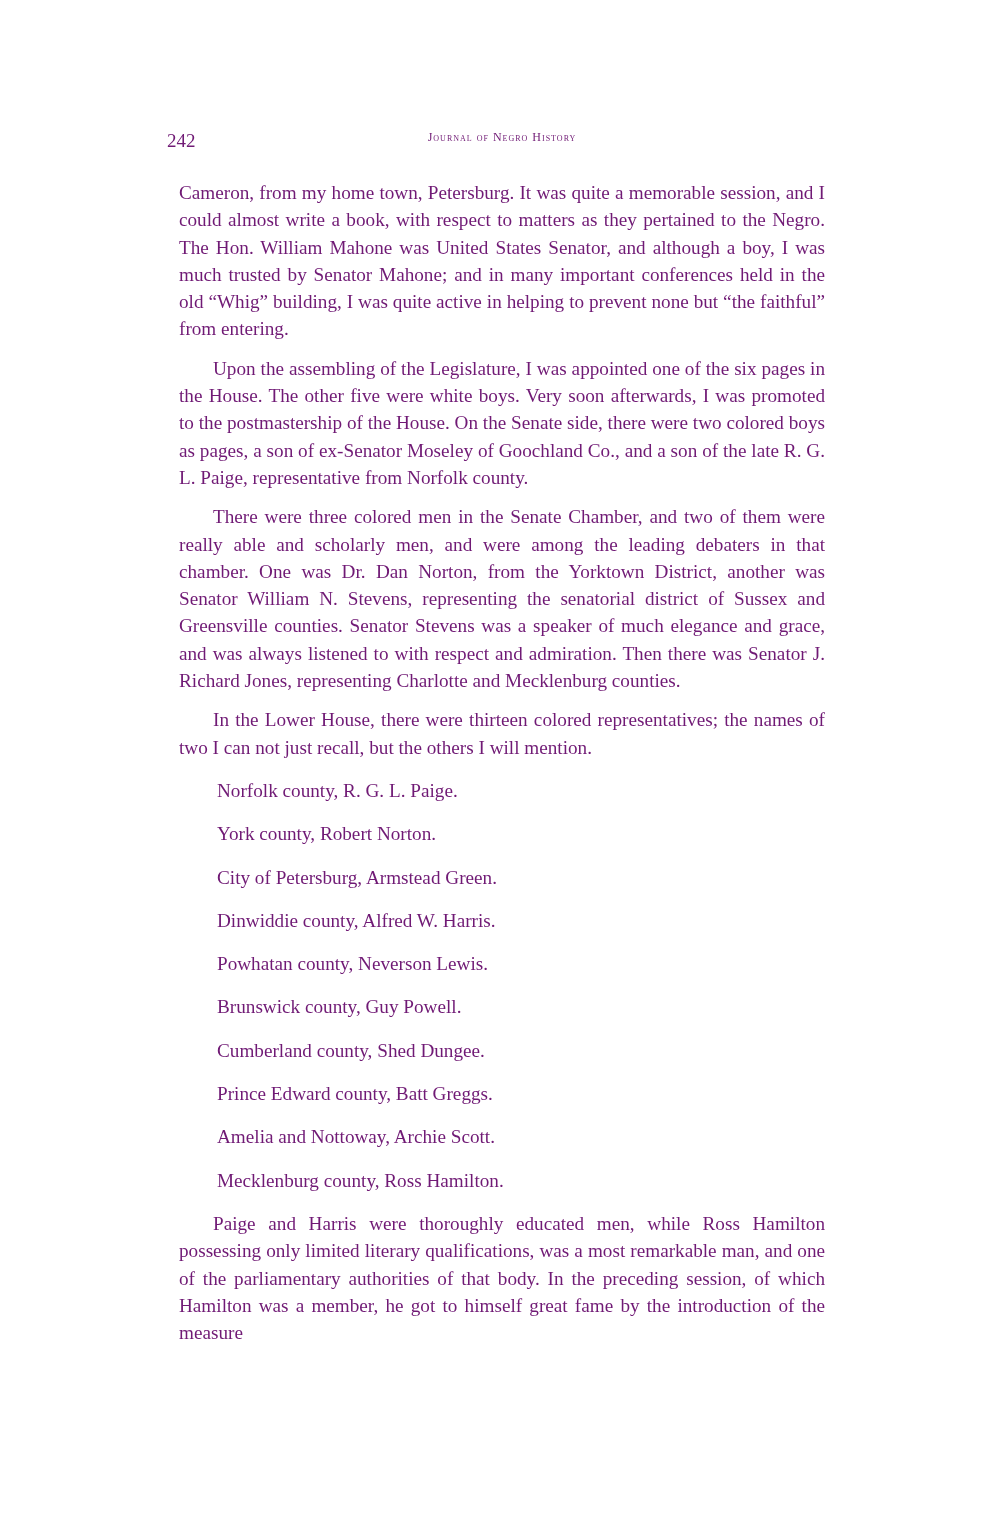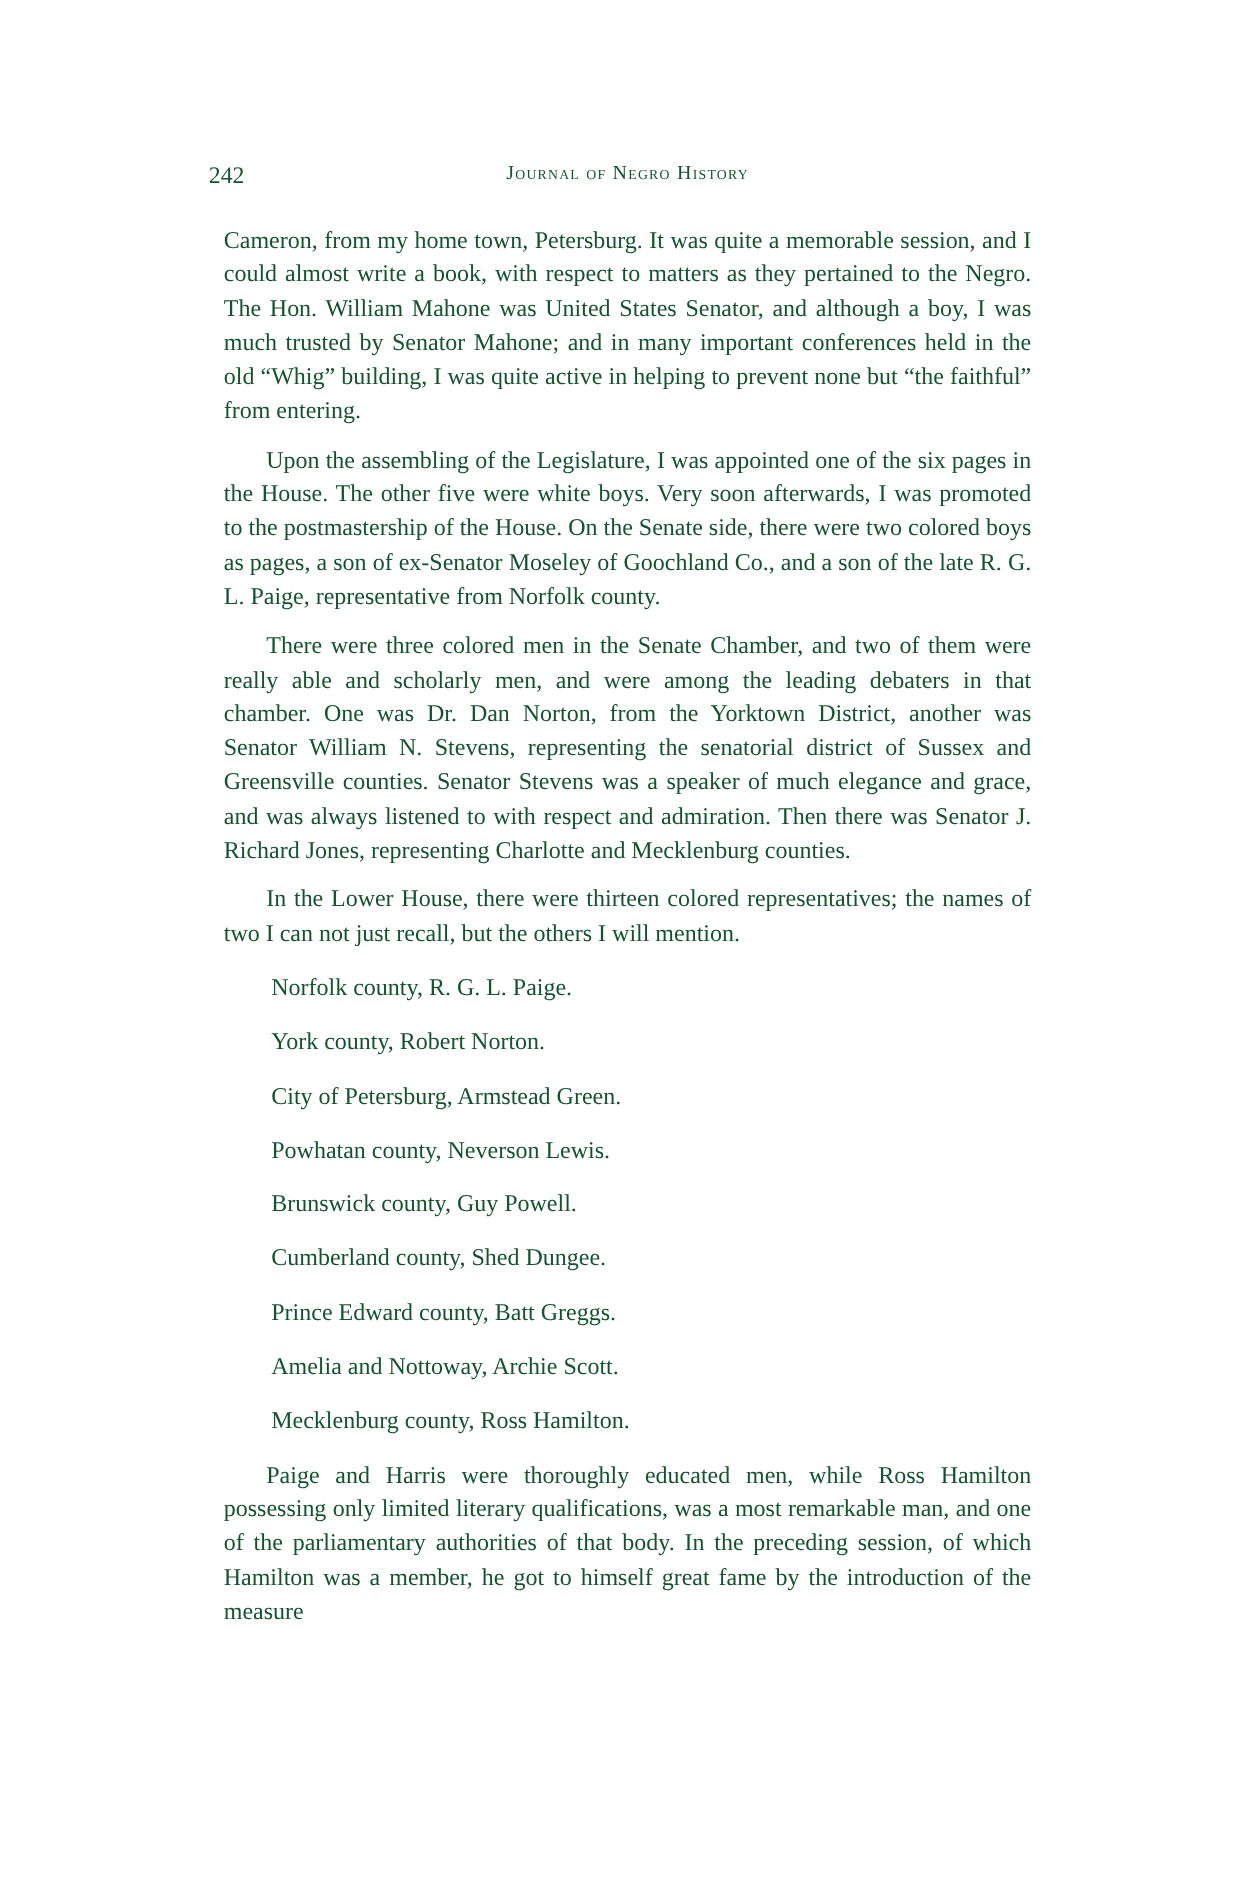--- a/index.html
+++ b/index.html
@@ -1,29 +1,29 @@
 <!DOCTYPE html>
 <html><head>
   <meta charset="utf-8">
   <style>
     html, body { margin: 0; padding: 0; background: #ffffff; }
     body { width: 1000px; height: 1520px; position: relative; overflow: hidden; }
     .page {
       position: absolute; left: 167px; top: 128px; width: 670px;
       font-family: "Liberation Serif", "DejaVu Serif", serif;
-      color: #14532d;
+      color: #701a75;
     }
     .running-head {
       position: relative; height: 30px;
       font-size: 19px;
     }
     .page-number { position: absolute; left: 0; top: 2px; }
     .journal-title {
       position: absolute; left: 0; right: 0; top: 2px; text-align: center;
-      font-variant: small-caps; letter-spacing: 1px; font-size: 16px;
+      font-variant: small-caps; letter-spacing: 1px; font-size: 12px;
     }
     .body-text { margin-top: 21px; font-size: 19.2px; line-height: 27.3px; }
     .para { margin: 12px; text-align: justify; text-indent: 34px; }
     .para.noindent { text-indent: 0; }
     .list-line { margin: 16px; padding-left: 34px; white-space: nowrap; }
   </style>
 </head>
 <body>
 
 <div class="page">
@@ -35,20 +35,21 @@
   <div class="body-text">
     <p class="para noindent">Cameron, from my home town, Petersburg.  It was quite a memorable session, and I could almost write a book, with respect to matters as they pertained to the Negro.  The Hon. William Mahone was United States Senator, and although a boy, I was much trusted by Senator Mahone; and in many important conferences held in the old “Whig” building, I was quite active in helping to prevent none but “the faithful” from entering.</p>
     <p class="para">Upon the assembling of the Legislature, I was appointed one of the six pages in the House.  The other five were white boys.  Very soon afterwards, I was promoted to the postmastership of the House.  On the Senate side, there were two colored boys as pages, a son of ex-Senator Moseley of Goochland Co., and a son of the late R. G. L. Paige, representative from Norfolk county.</p>
     <p class="para">There were three colored men in the Senate Chamber, and two of them were really able and scholarly men, and were among the leading debaters in that chamber.  One was Dr. Dan Norton, from the Yorktown District, another was Senator William N. Stevens, representing the senatorial district of Sussex and Greensville counties.  Senator Stevens was a speaker of much elegance and grace, and was always listened to with respect and admiration.  Then there was Senator J. Richard Jones, representing Charlotte and Mecklenburg counties.</p>
     <p class="para">In the Lower House, there were thirteen colored representatives; the names of two I can not just recall, but the others I will mention.</p>
 
     <div>
       <p class="list-line">Norfolk county, R. G. L. Paige.</p>
       <p class="list-line">York county, Robert Norton.</p>
       <p class="list-line">City of Petersburg, Armstead Green.</p>
+      <p class="list-line">Dinwiddie county, Alfred W. Harris.</p>
       <p class="list-line">Powhatan county, Neverson Lewis.</p>
       <p class="list-line">Brunswick county, Guy Powell.</p>
       <p class="list-line">Cumberland county, Shed Dungee.</p>
       <p class="list-line">Prince Edward county, Batt Greggs.</p>
       <p class="list-line">Amelia and Nottoway, Archie Scott.</p>
       <p class="list-line">Mecklenburg county, Ross Hamilton.</p>
     </div>
 
     <p class="para">Paige and Harris were thoroughly educated men, while Ross Hamilton possessing only limited literary qualifications, was a most remarkable man, and one of the parliamentary authorities of that body.  In the preceding session, of which Hamilton was a member, he got to himself great fame by the introduction of the measure</p>
   </div>

